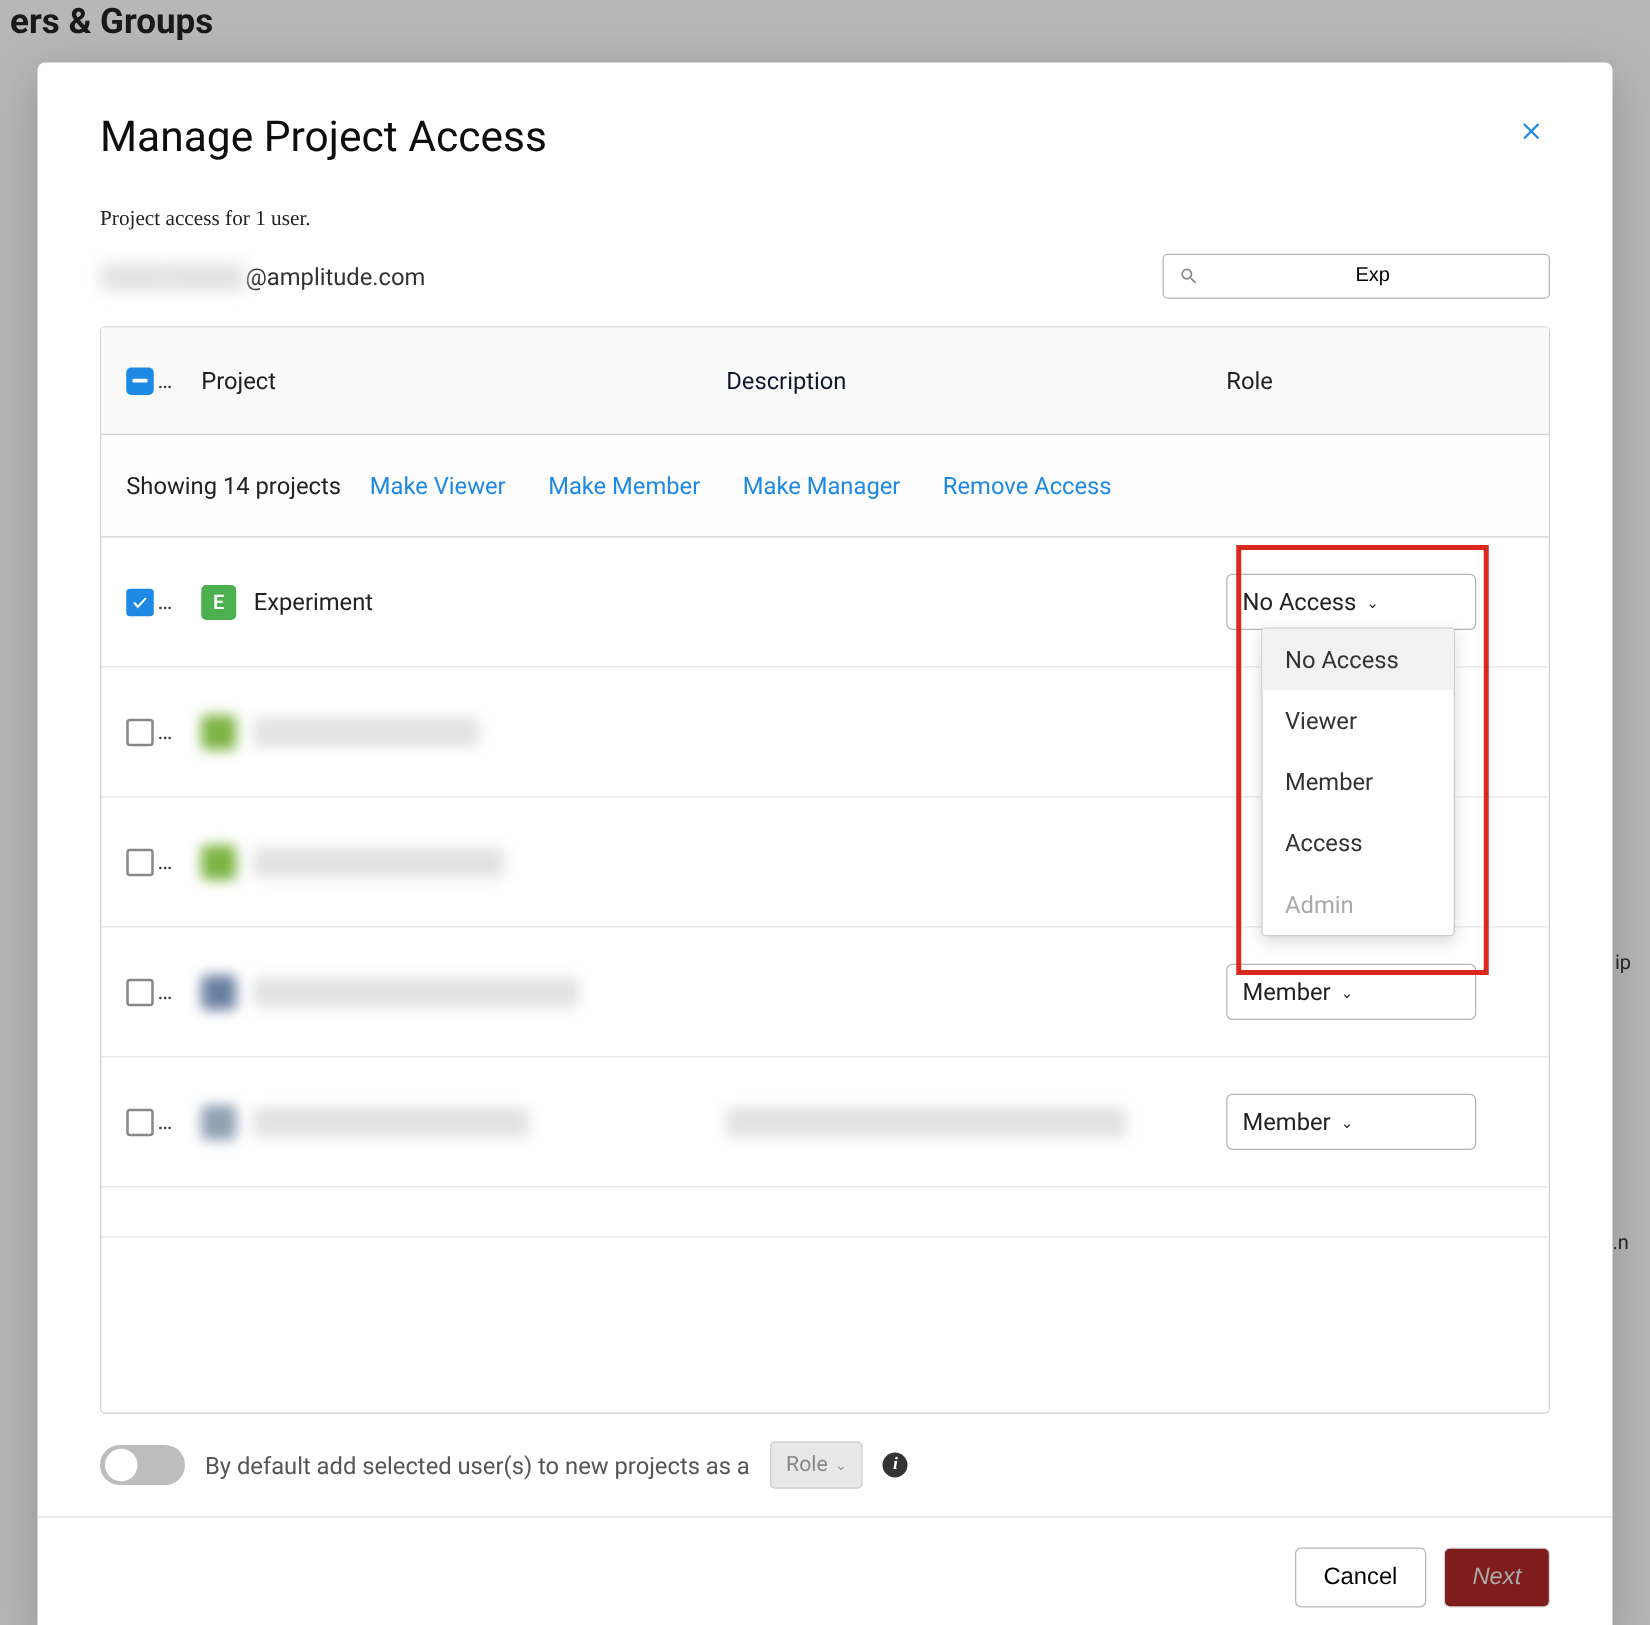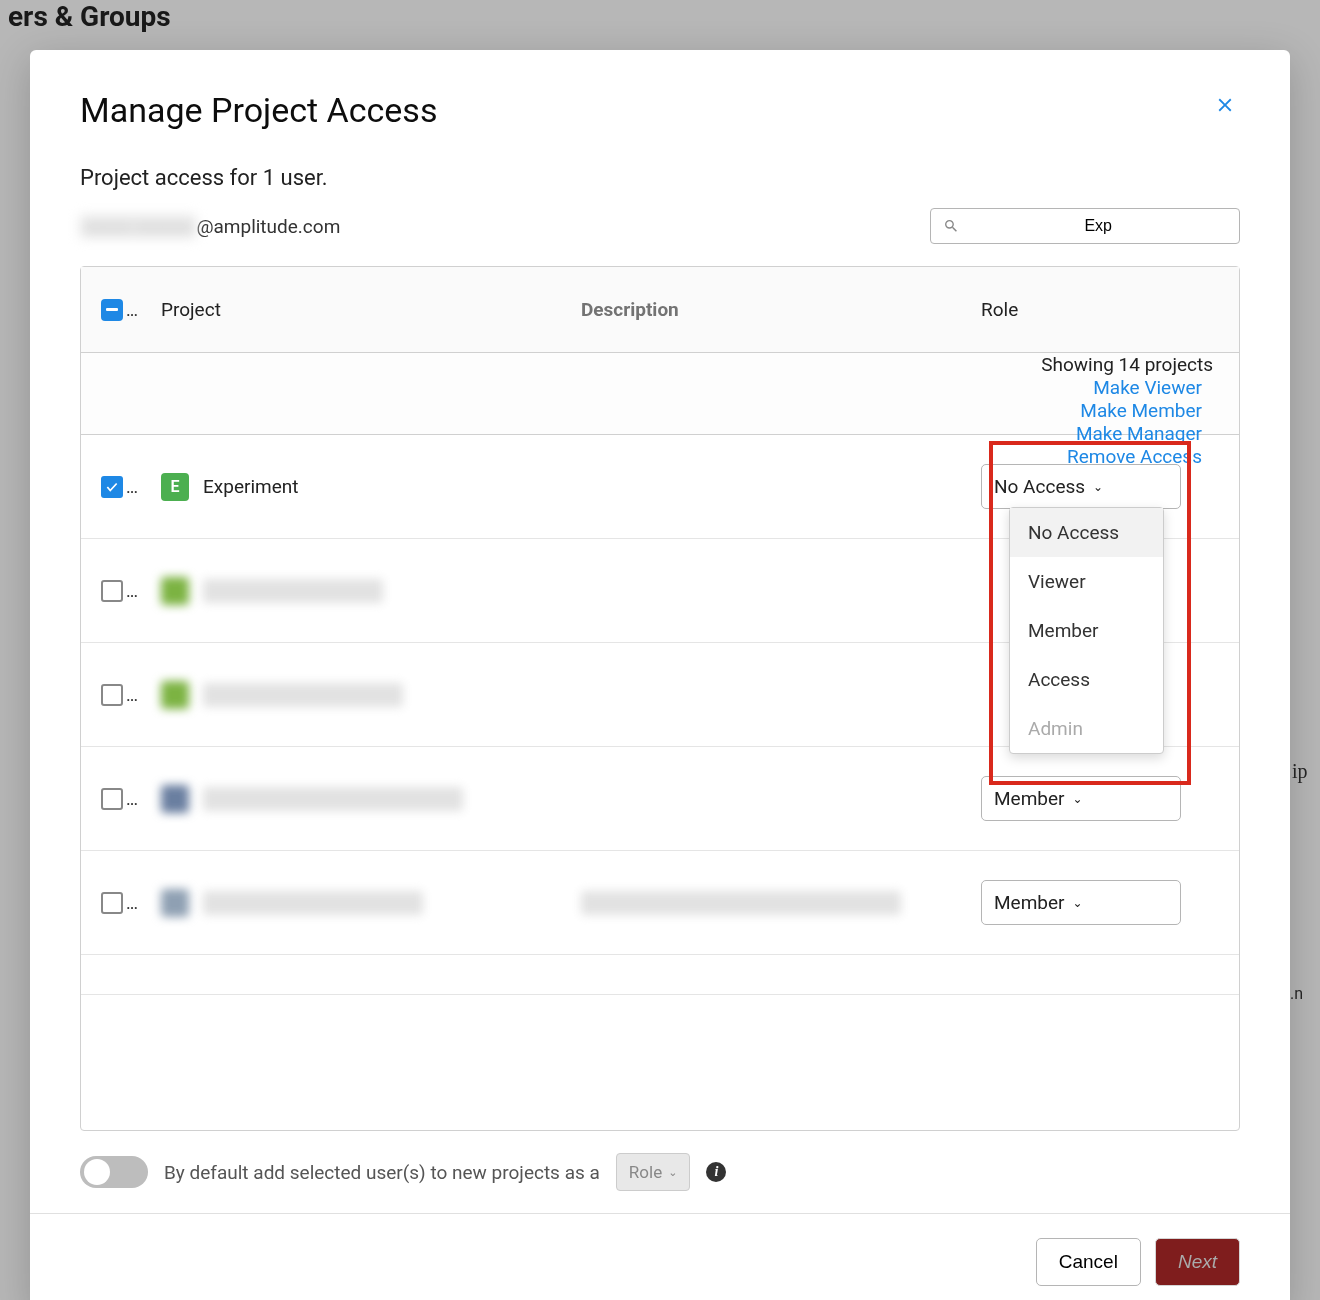--- a/index.html
+++ b/index.html
@@ -62,22 +62,23 @@
       cursor: pointer;
       font-size: 24px;
       font-weight: 700;
       padding: 4px;
       line-height: 1;
     }
     .modal-subheader {
       padding: 25px 50px 0 50px;
     }
     .subtitle {
-      font-size: 22px;
+      font-size: 17px;
       color: #222;
+      font-family: Liberation Serif, serif;
     }
     .user-search-row {
       display: flex;
       justify-content: space-between;
       align-items: center;
       padding: 18px 50px 22px 50px;
       gap: 30px;
     }
     .user-email {
       font-size: 19px;
@@ -137,22 +138,21 @@
     .col-project {
       width: 420px;
       font-size: 19px;
       color: #222;
       display: flex;
       align-items: center;
     }
     .col-desc {
       width: 400px;
       font-size: 19px;
-      color: #737373;
-      font-weight: bold;
+      color: #0f172a;
     }
     .col-role {
       width: 200px;
       font-size: 19px;
       color: #222;
     }
     .indeterminate-check {
       width: 22px;
       height: 22px;
       background: #1e88e5;
@@ -169,28 +169,27 @@
       border-radius: 1px;
     }
     .ellipsis {
       color: #333;
       font-size: 18px;
       margin-left: 3px;
       letter-spacing: -1px;
     }
     .action-bar {
       display: flex;
-      align-items: flex-end;
+      align-items: center;
       background: #fdfdfd;
       border-bottom: 1px solid #d0d0d0;
       padding: 0 20px;
       height: 82px;
       font-size: 19px;
       color: #222;
-      flex-direction: column;
     }
     .action-bar .showing {
       margin-right: 6px;
     }
     .link-btn {
       color: #1e88e5;
       cursor: pointer;
       margin: 0 17px;
     }
     .table-body {
@@ -392,21 +391,21 @@
       display: flex;
       flex-direction: column;
       gap: 8px;
     }
   </style>
 </head>
 <body>
 
 <div class="bg-content">
   <div style="font-size: 28px; font-weight: 700; color:#222; margin-left: -2px;">ers &amp; Groups</div>
-  <div style="position:absolute; left:1292px; top:760px; font-size:20px;font-family:Liberation Serif, serif;">ip</div>
+  <div style="position:absolute; left:1292px; top:760px; font-size:16px;">ip</div>
   <div style="position:absolute; left:1290px; top:984px; font-size:16px;">.n</div>
 </div>
 
 <div class="backdrop"></div>
 
 <div class="modal">
   <div class="modal-header">
     <div class="modal-header-row">
       <h1 class="modal-title">Manage Project Access</h1>
       <div class="close-btn">

